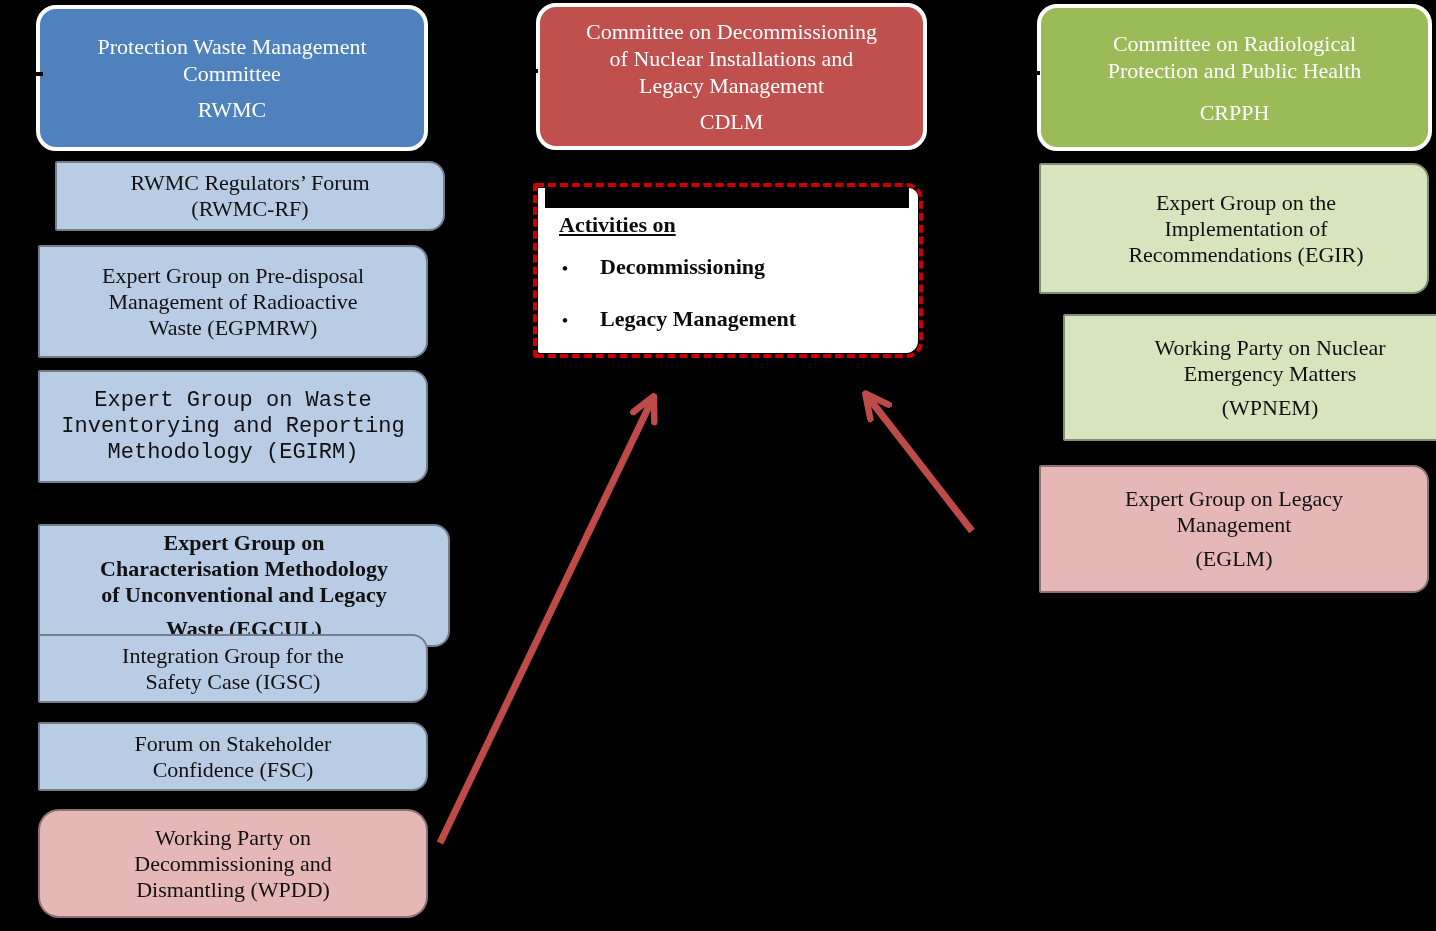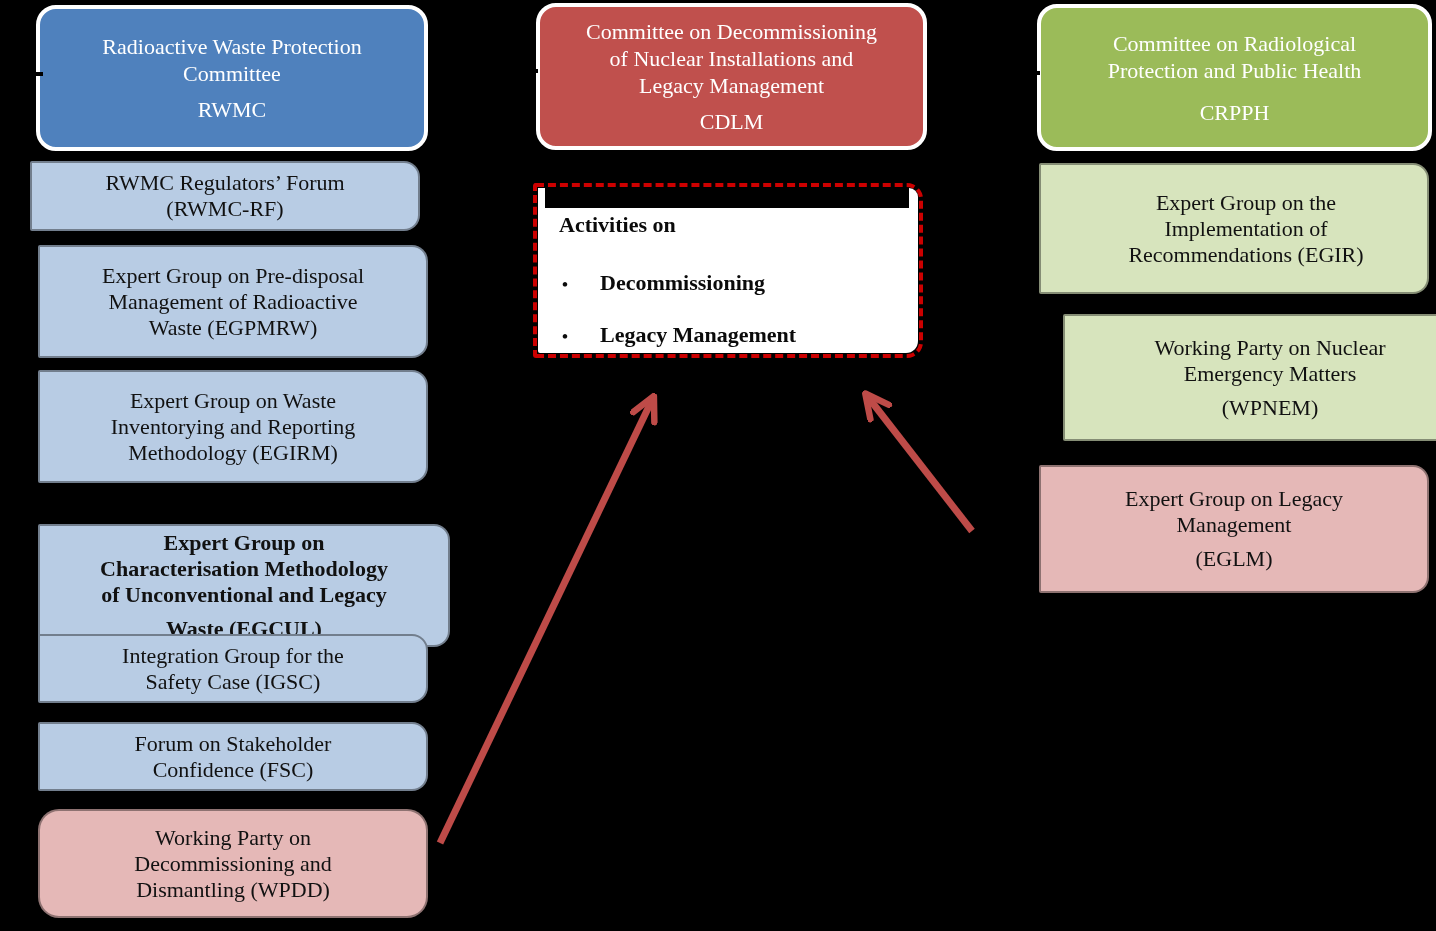--- a/index.html
+++ b/index.html
@@ -60,35 +60,35 @@
     background:#fff;border-radius:0 0 12px 2px;
   }
   .act-side{position:absolute;top:1px;height:24px;background:#fff;}
   .act-side-left{left:1px;width:7px;}
   .act-side-right{right:1px;width:9px;border-radius:0 12px 0 0;}
   .act-content{
     position:absolute;left:0;top:0;right:0;bottom:0;
     padding:25px 18px 0 22px;
     color:#0b0b0b;font-weight:bold;font-size:22px;line-height:26px;
   }
-  .act-heading{margin-bottom:32px;}
+  .act-heading{margin-bottom:16px;text-decoration:underline;}
   .bullet-row{display:flex;align-items:baseline;margin-bottom:24px;}
   .bullet-dot{font-size:17px;width:38px;flex:0 0 38px;text-align:left;padding-left:3px;}
   
   .tick{position:absolute;width:15px;height:4px;background:#000;z-index:4;}
   .tick-left{left:28px;top:72px;}
   .tick-middle{left:523px;top:69px;}
   .tick-right{left:1025px;top:71px;}
   
   .arrows{position:absolute;left:0;top:0;z-index:3;pointer-events:none;}
   
   .box-l-hdr{left:36px;top:5px;width:392px;height:146px;}
-  .box-l-0{left:30px;top:161px;width:390px;height:70px;}
+  .box-l-0{left:55px;top:161px;width:390px;height:70px;}
   .box-l-1{left:38px;top:245px;width:390px;height:113px;}
-  .box-l-2{left:38px;top:370px;width:390px;height:113px;}
+  .box-l-2{left:38px;top:370px;width:390px;height:113px;font-family:Liberation Mono, monospace;}
   .box-l-3{left:38px;top:524px;width:412px;height:123px;font-weight:bold;}
   .box-l-4{left:38px;top:634px;width:390px;height:69px;}
   .box-l-5{left:38px;top:722px;width:390px;height:69px;}
   .box-l-6{left:38px;top:809px;width:390px;height:109px;border-radius:21px;}
   .box-m-hdr{left:536px;top:3px;width:391px;height:147px;}
   .box-r-hdr{left:1037px;top:4px;width:395px;height:147px;gap:6px;}
   .box-r-0{left:1039px;top:163px;width:390px;height:131px;}
   .box-r-1{left:1039px;top:314px;width:390px;height:127px;margin-left:24px;}
   .box-r-2{left:1039px;top:465px;width:390px;height:128px;}
 </style>
@@ -105,21 +105,21 @@
     </defs>
   <line x1="440" y1="843" x2="652" y2="400" stroke="#BE4B48" stroke-width="7" marker-end="url(#ah)"></line>
       <line x1="972" y1="531" x2="868" y2="397" stroke="#BE4B48" stroke-width="7" marker-end="url(#ah)"></line>
     </svg>
 
   <div class="tick tick-left"></div>
   <div class="tick tick-middle"></div>
   <div class="tick tick-right"></div>
 
   <div class="hdr hdr-blue box-l-hdr">
-    <div class="hdr-title">Radioactive Waste Protection
+    <div class="hdr-title">Protection Waste Management
 Committee</div>
     <div class="hdr-acro">RWMC</div>
   </div>
   <div class="sub sub-blue box-l-0">
     <div class="lines">RWMC Regulators’ Forum
 (RWMC-RF)</div>
   </div>
   <div class="sub sub-blue box-l-1">
     <div class="lines">Expert Group on Pre-disposal
 Management of Radioactive

